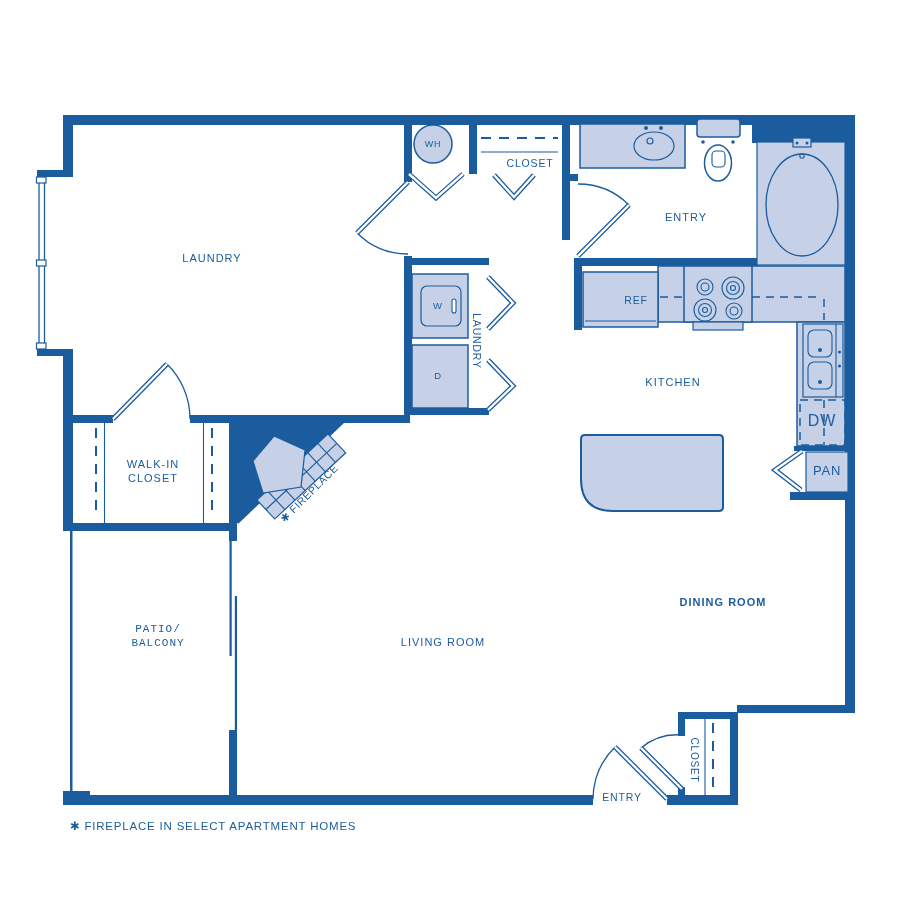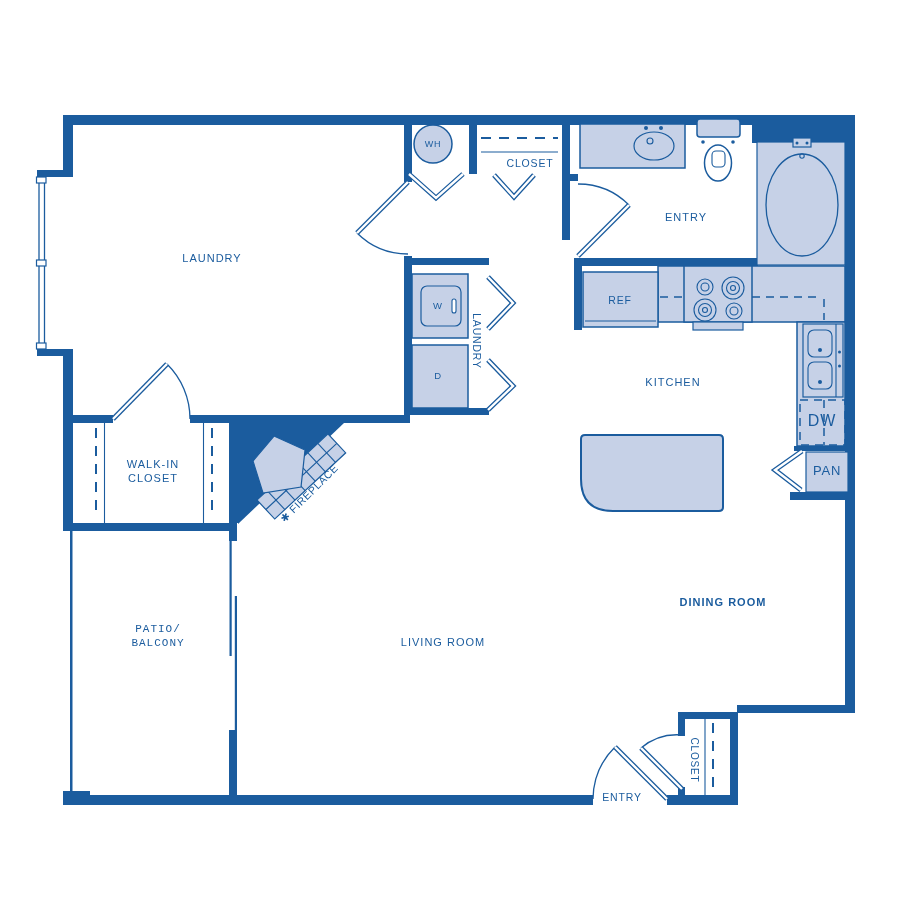--- a/index.html
+++ b/index.html
@@ -250,20 +250,21 @@
   <div class="lbl" style="left:673px;top:382px;">KITCHEN</div>
   <div class="lbl" style="left:686px;top:217px;">ENTRY</div>
   <div class="lbl small" style="left:622px;top:797px;font-size:10.5px;">ENTRY</div>
   <div class="lbl small rot90" style="left:477px;top:341px;font-size:10.5px;">LAUNDRY</div>
   <div class="lbl small" style="left:530px;top:163px;font-size:10.5px;">CLOSET</div>
   <div class="lbl small rot90" style="left:694px;top:760px;font-size:10px;">CLOSET</div>
 
   <div class="lbl small" style="left:433px;top:144px;font-size:9px;">WH</div>
   <div class="lbl small" style="left:438px;top:306px;font-size:9.5px;">W</div>
   <div class="lbl small" style="left:438px;top:376px;font-size:9.5px;">D</div>
-  <div class="lbl small" style="left:620px;top:300px;font-size:10.5px;">REF</div>
+  <div class="lbl small" style="left:636px;top:300px;font-size:10.5px;">REF</div>
   <div class="lbl small" style="left:822px;top:421px;font-size:16px;">DW</div>
   <div class="lbl small" style="left:827px;top:471px;font-size:13px;">PAN</div>
 
   <div class="lbl rot45" style="left:309px;top:493px;">✱ FIREPLACE</div>
 
+  <div class="lbl footnote" style="left:70px;top:819px;">✱  FIREPLACE IN SELECT APARTMENT HOMES</div>
 
 </div>
 
 </body></html>

